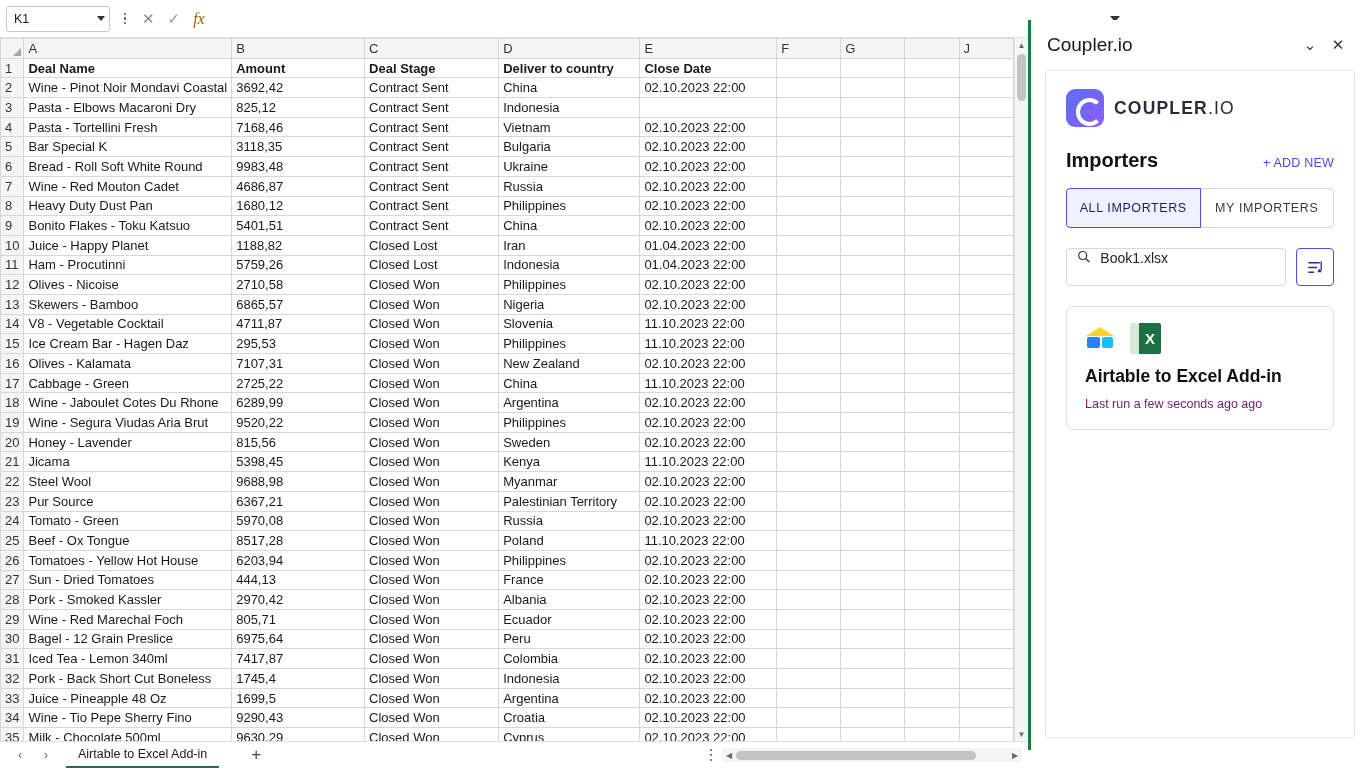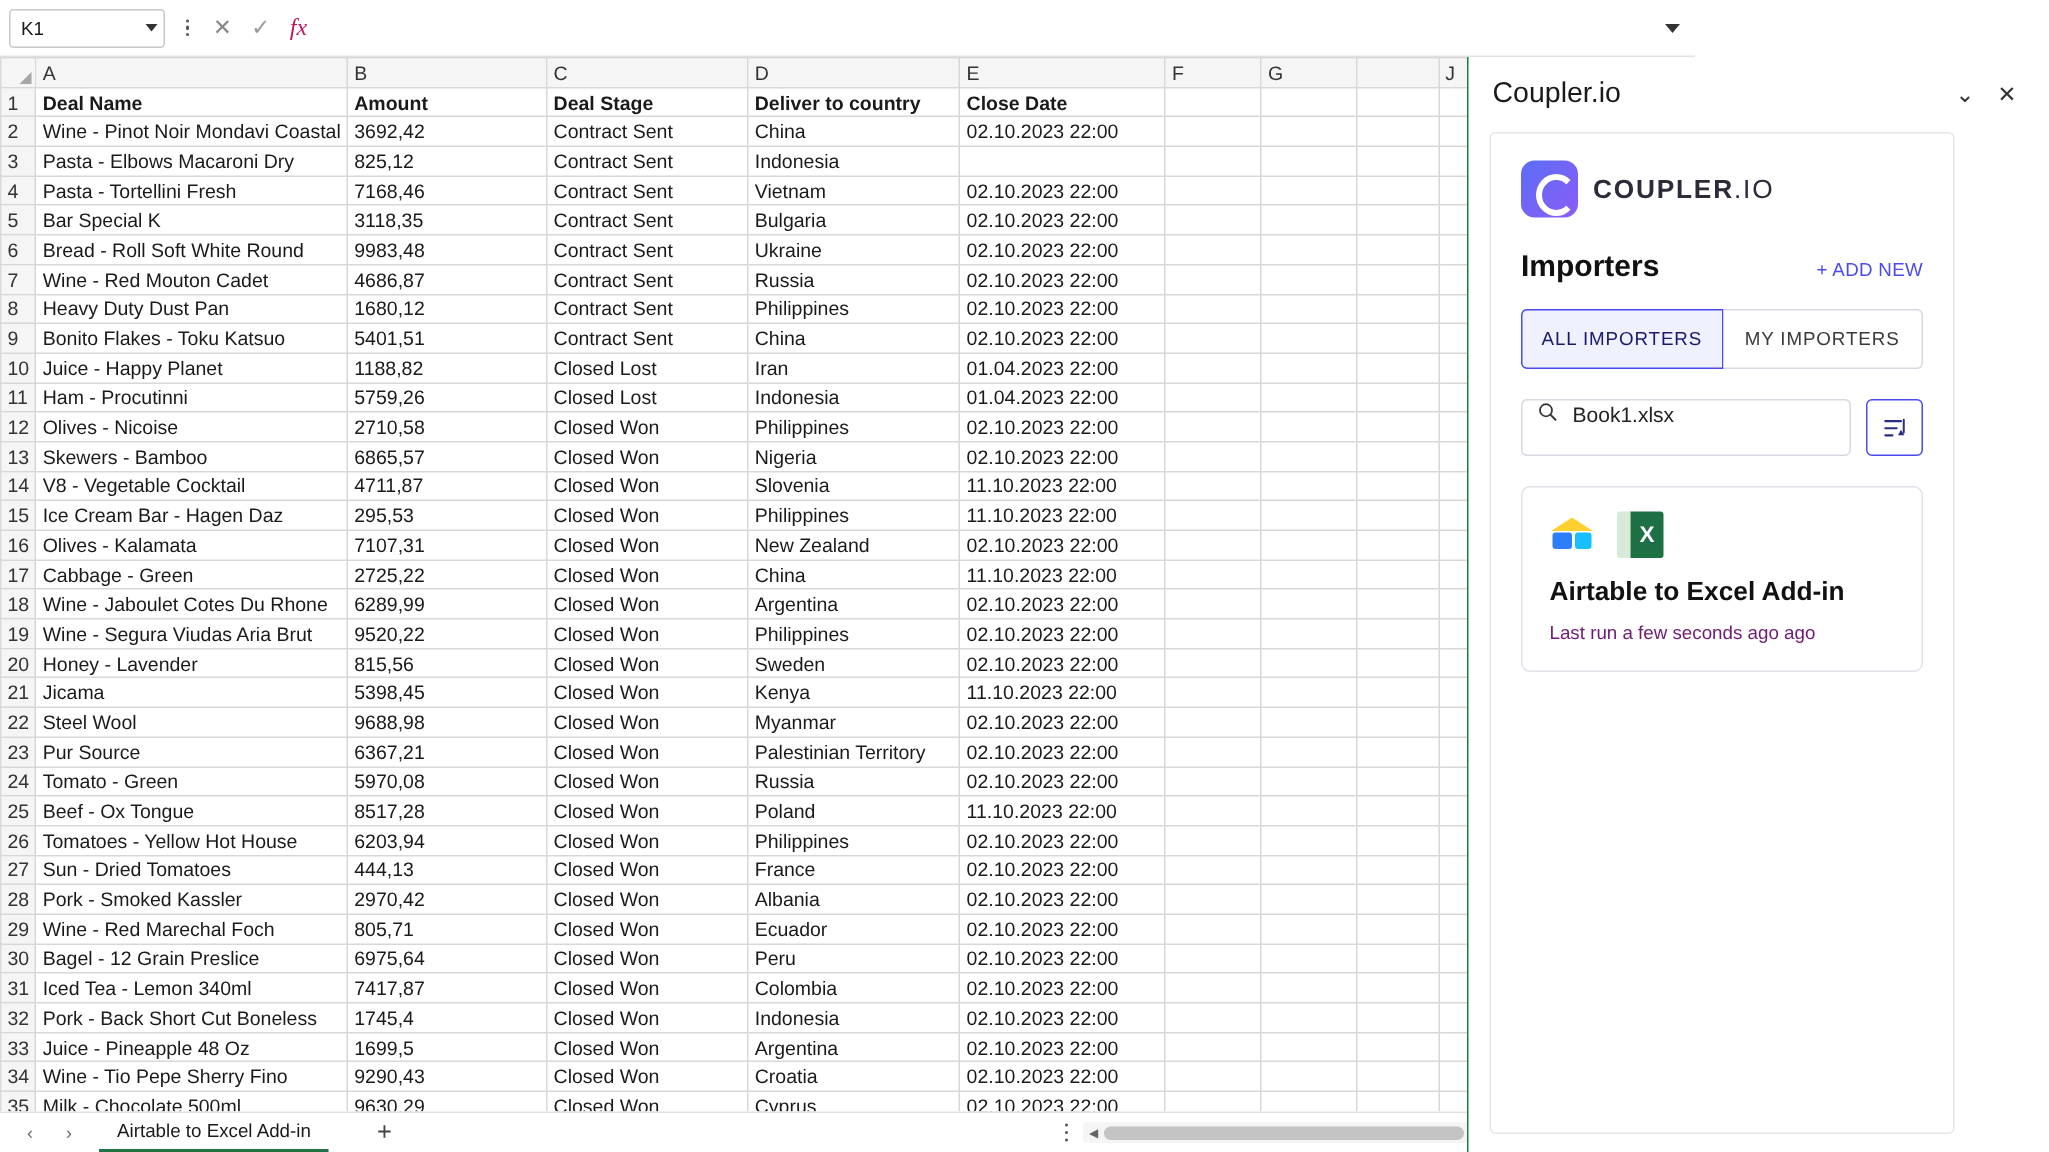--- a/index.html
+++ b/index.html
@@ -37,21 +37,21 @@
     border-top: 5px solid #333;
   }
   .dots-vert {
     width: 18px; height: 26px; margin-left: 6px;
     display: flex; flex-direction: column; align-items: center; justify-content: center; gap: 2px;
   }
   .dots-vert i { width: 2.5px; height: 2.5px; background: #555; border-radius: 50%; display: block; }
   .fx-group { display: flex; align-items: center; gap: 13px; margin-left: 8px; }
   .fx-btn { font-size: 15px; color: #888; cursor: default; line-height: 1; }
   .fx-btn.check { color: #999; }
-  .fx-btn.fx { font-style: italic; font-family: "Liberation Serif", serif; font-size: 16px; color: #be185d; }
+  .fx-btn.fx { font-style: italic; font-family: "Liberation Serif", serif; font-size: 16px; color: #a16207; }
   .formula-input {
     flex: 1; height: 26px; margin: 0 6px 0 10px;
     border: none; outline: none; background: transparent;
     font-size: 13px;
   }
   .fb-caret {
     width: 0; height: 0; margin-right: 10px;
     border-left: 5px solid transparent;
     border-right: 5px solid transparent;
     border-top: 6px solid #333;
@@ -142,24 +142,24 @@
     width: 300px; height: 14px; background: #f5f5f5;
     display: flex; align-items: center; margin-right: 6px;
     border-radius: 2px;
   }
   .h-arrow { width: 14px; text-align: center; font-size: 8px; color: #666; }
   .h-track { flex: 1; height: 14px; display: flex; align-items: center; }
   .h-thumb { height: 9px; width: 240px; background: #c4c4c4; border-radius: 5px; }
 
   
   .pane {
-    position: absolute; top: 38px; right: 0;
-    width: 388px; height: 730px;
+    position: absolute; top: 20px; right: 0;
+    width: 338px; height: 730px;
     background: #ffffff;
-    border-left: 1px solid #15803d;
+    border-left: 3px solid #15803d;
   }
   .pane-head {
     height: 50px; display: flex; align-items: center;
     padding: 0 14px 0 16px;
   }
   .pane-title { flex: 1; font-size: 19px; color: #1a1a1a; }
   .pane-btn { width: 28px; height: 28px; display: flex; align-items: center; justify-content: center; color: #333; font-size: 15px; }
   .pane-body {
     position: absolute; top: 50px; left: 14px;
     width: 310px; height: 668px;

